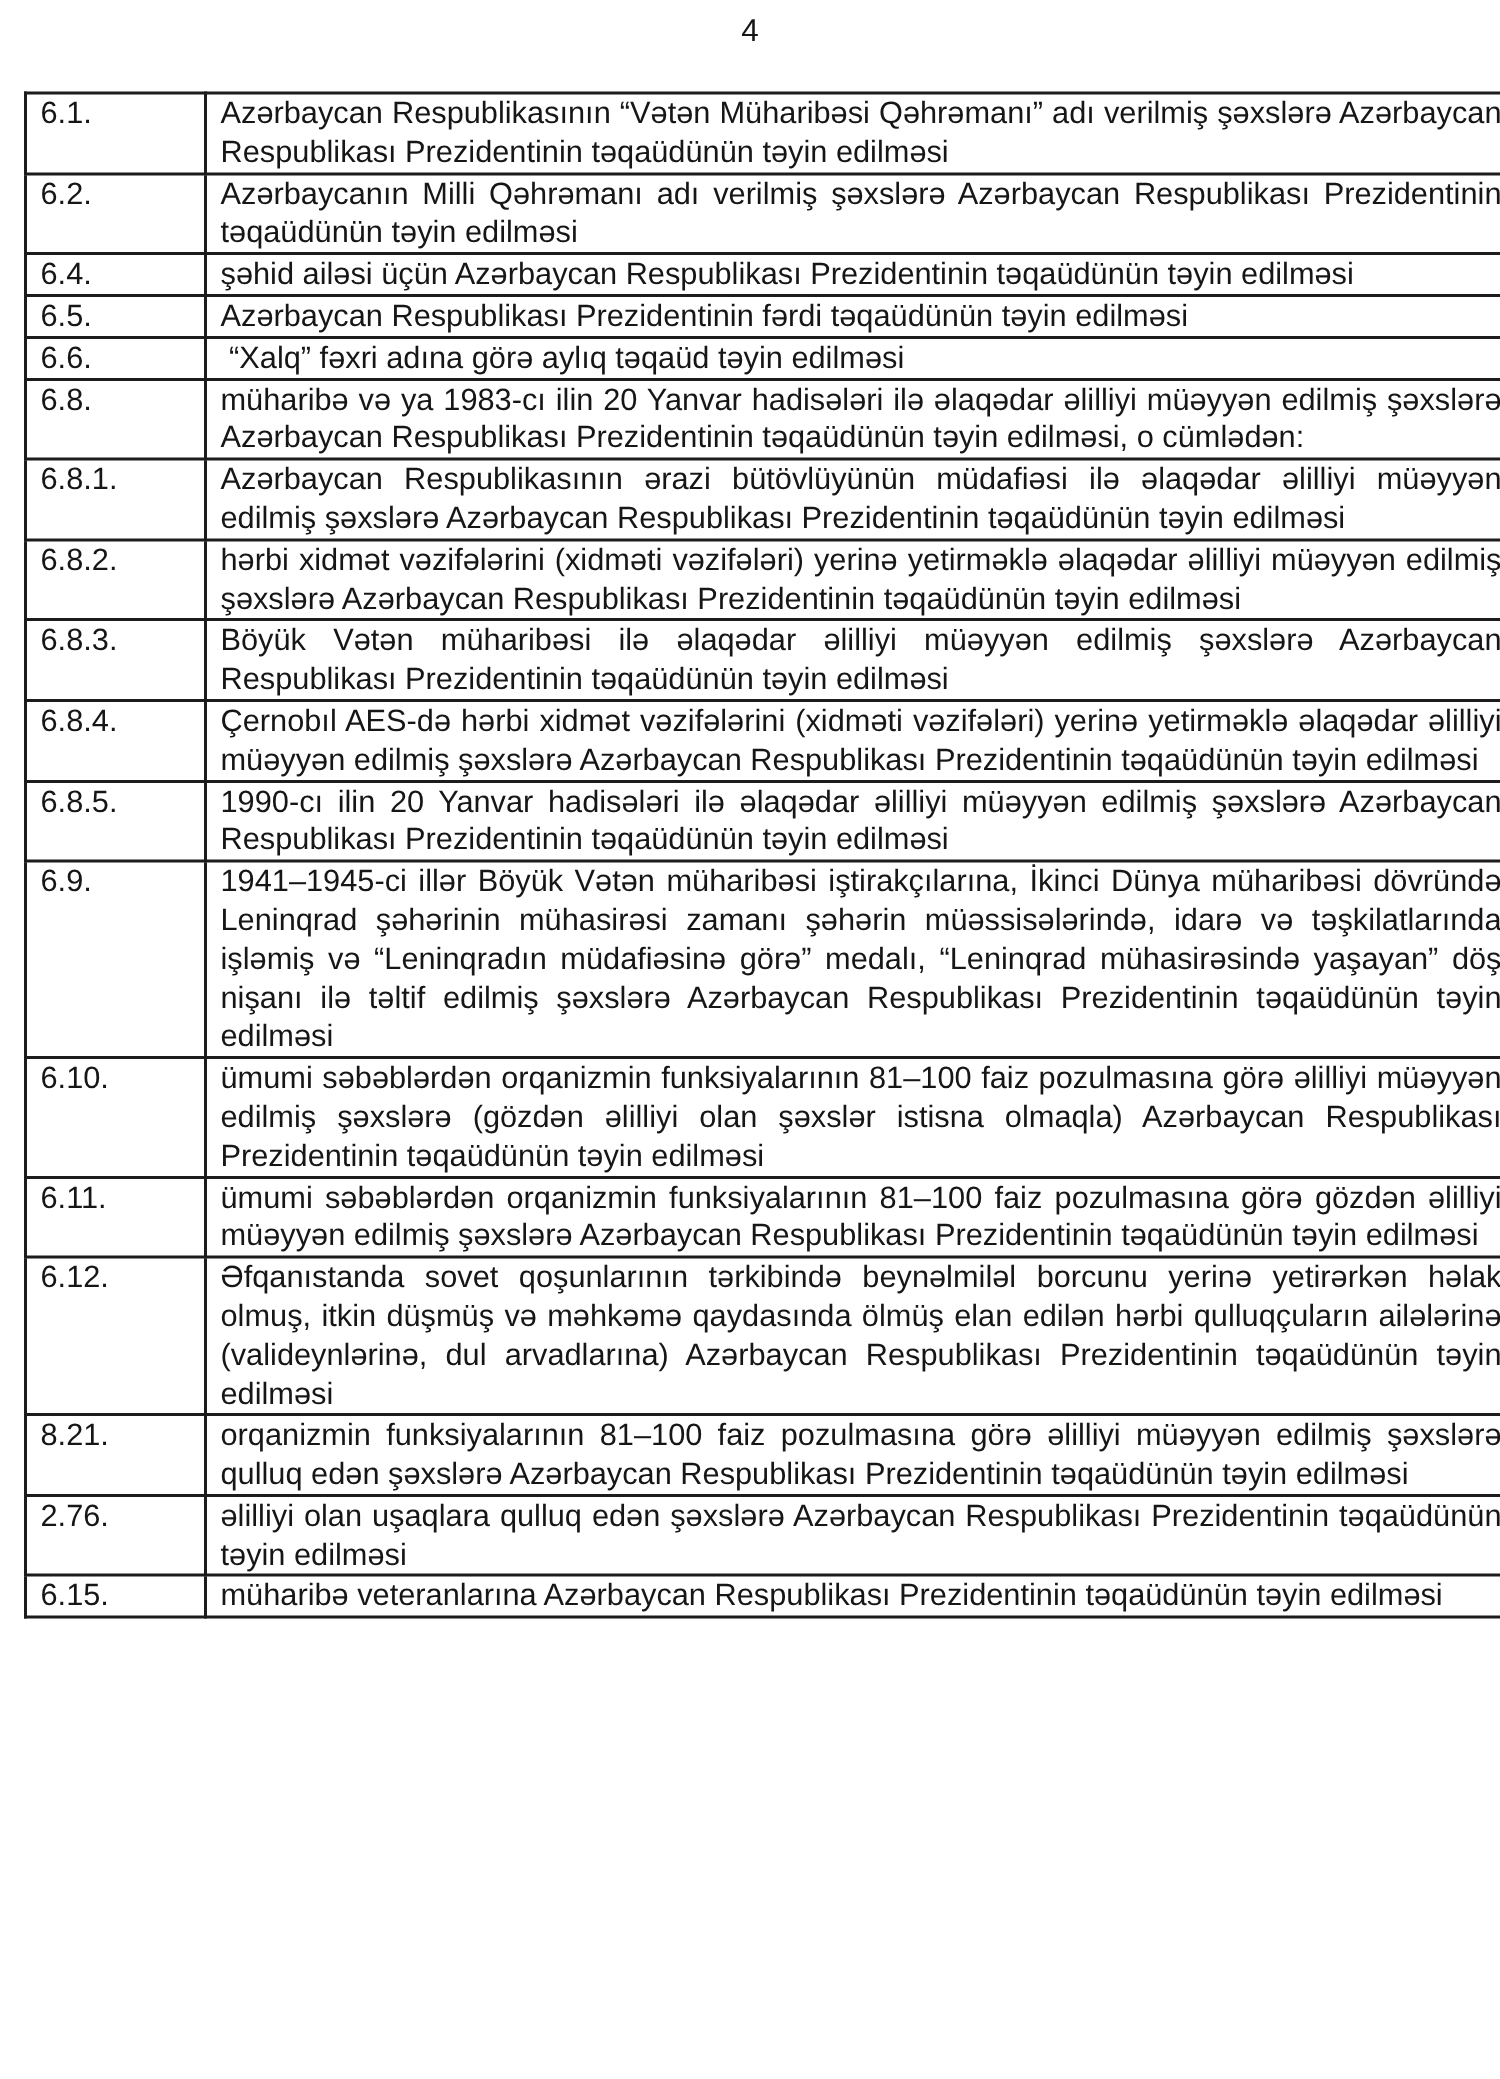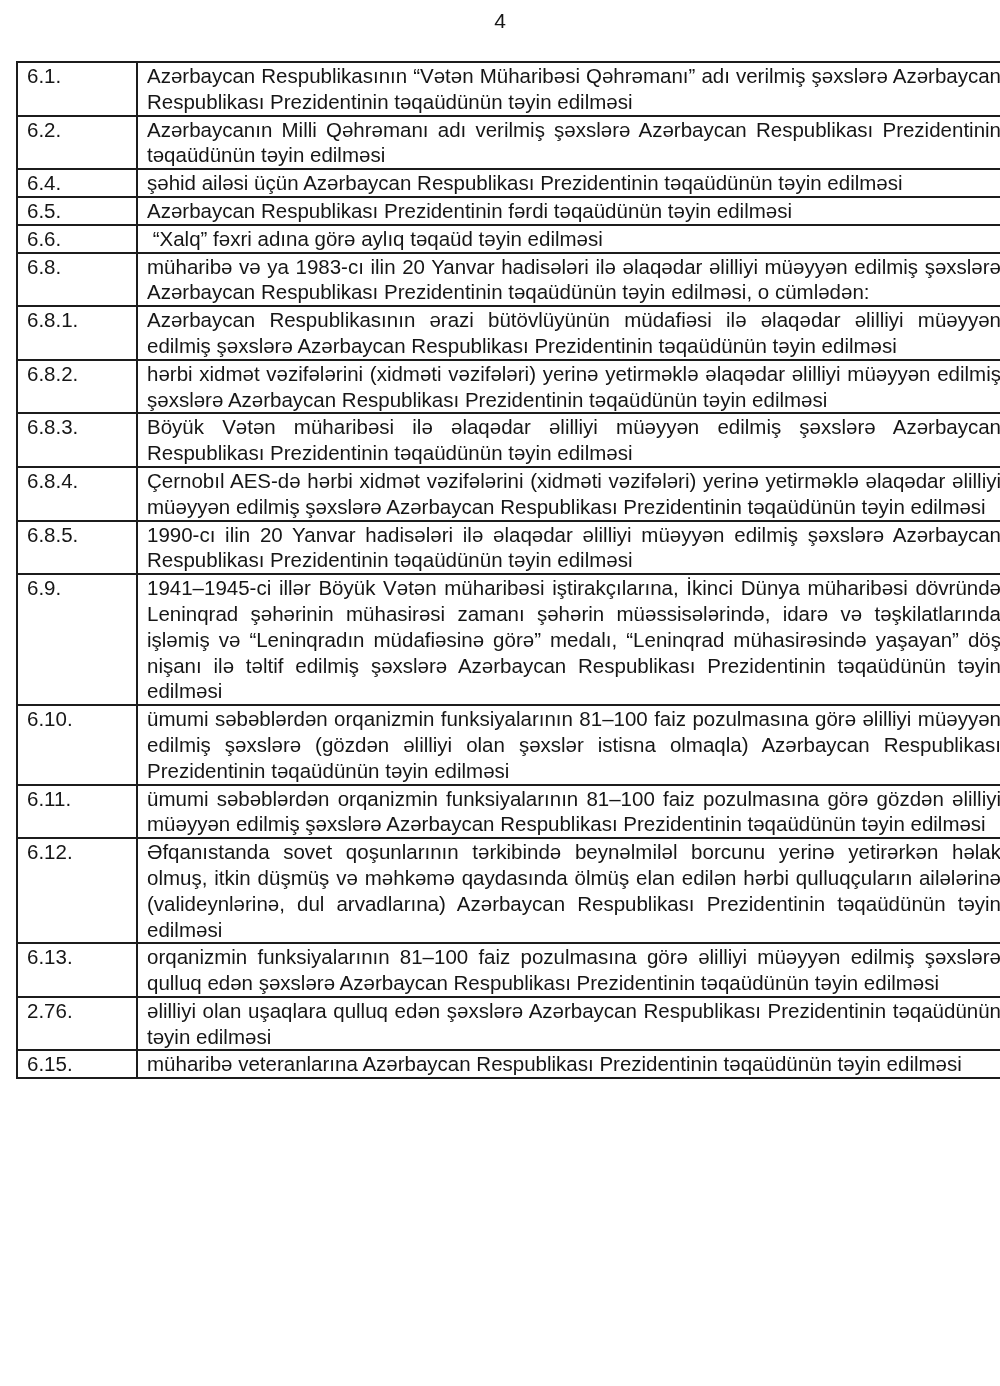--- a/index.html
+++ b/index.html
@@ -103,21 +103,21 @@
       </tr>
       <tr>
         <td class="col-num">6.11.</td>
         <td class="col-text">ümumi səbəblərdən orqanizmin funksiyalarının 81–100 faiz pozulmasına görə gözdən əlilliyi müəyyən edilmiş şəxslərə Azərbaycan Respublikası Prezidentinin təqaüdünün təyin edilməsi</td>
       </tr>
       <tr>
         <td class="col-num">6.12.</td>
         <td class="col-text">Əfqanıstanda sovet qoşunlarının tərkibində beynəlmiləl borcunu yerinə yetirərkən həlak olmuş, itkin düşmüş və məhkəmə qaydasında ölmüş elan edilən hərbi qulluqçuların ailələrinə (valideynlərinə, dul arvadlarına) Azərbaycan Respublikası Prezidentinin təqaüdünün təyin edilməsi</td>
       </tr>
       <tr>
-        <td class="col-num">6.13.</td>
+        <td class="col-num">8.21.</td>
         <td class="col-text">orqanizmin funksiyalarının 81–100 faiz pozulmasına görə əlilliyi müəyyən edilmiş şəxslərə qulluq edən şəxslərə Azərbaycan Respublikası Prezidentinin təqaüdünün təyin edilməsi</td>
       </tr>
       <tr>
         <td class="col-num">2.76.</td>
         <td class="col-text">əlilliyi olan uşaqlara qulluq edən şəxslərə Azərbaycan Respublikası Prezidentinin təqaüdünün təyin edilməsi</td>
       </tr>
       <tr>
         <td class="col-num">6.15.</td>
         <td class="col-text">müharibə veteranlarına Azərbaycan Respublikası Prezidentinin təqaüdünün təyin edilməsi</td>
       </tr>

